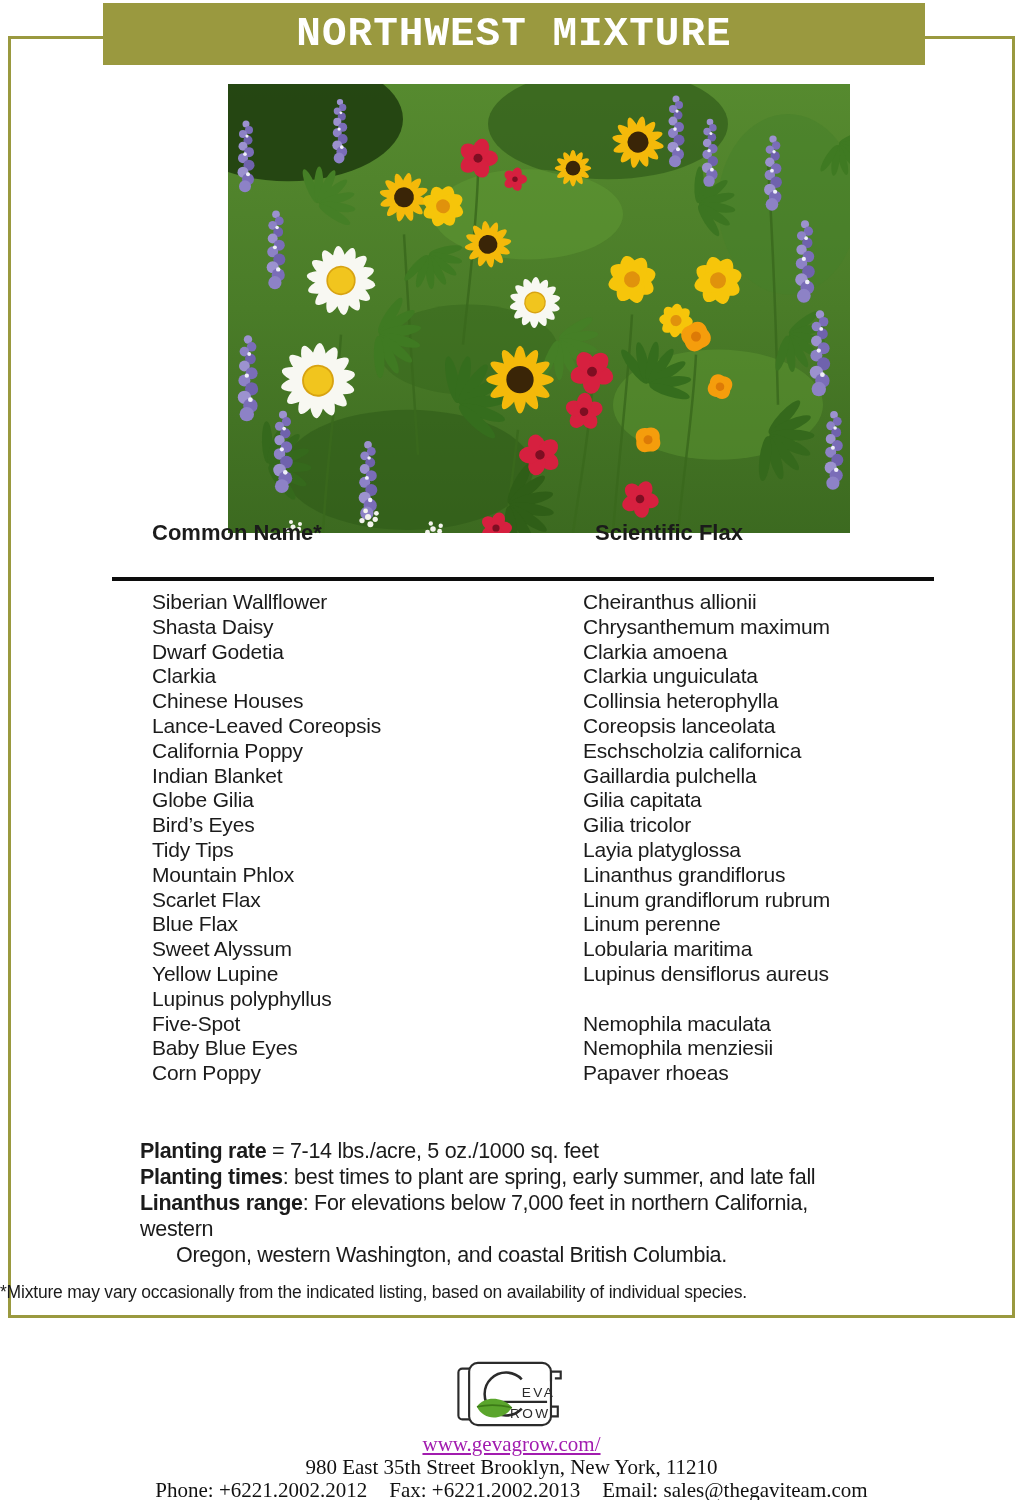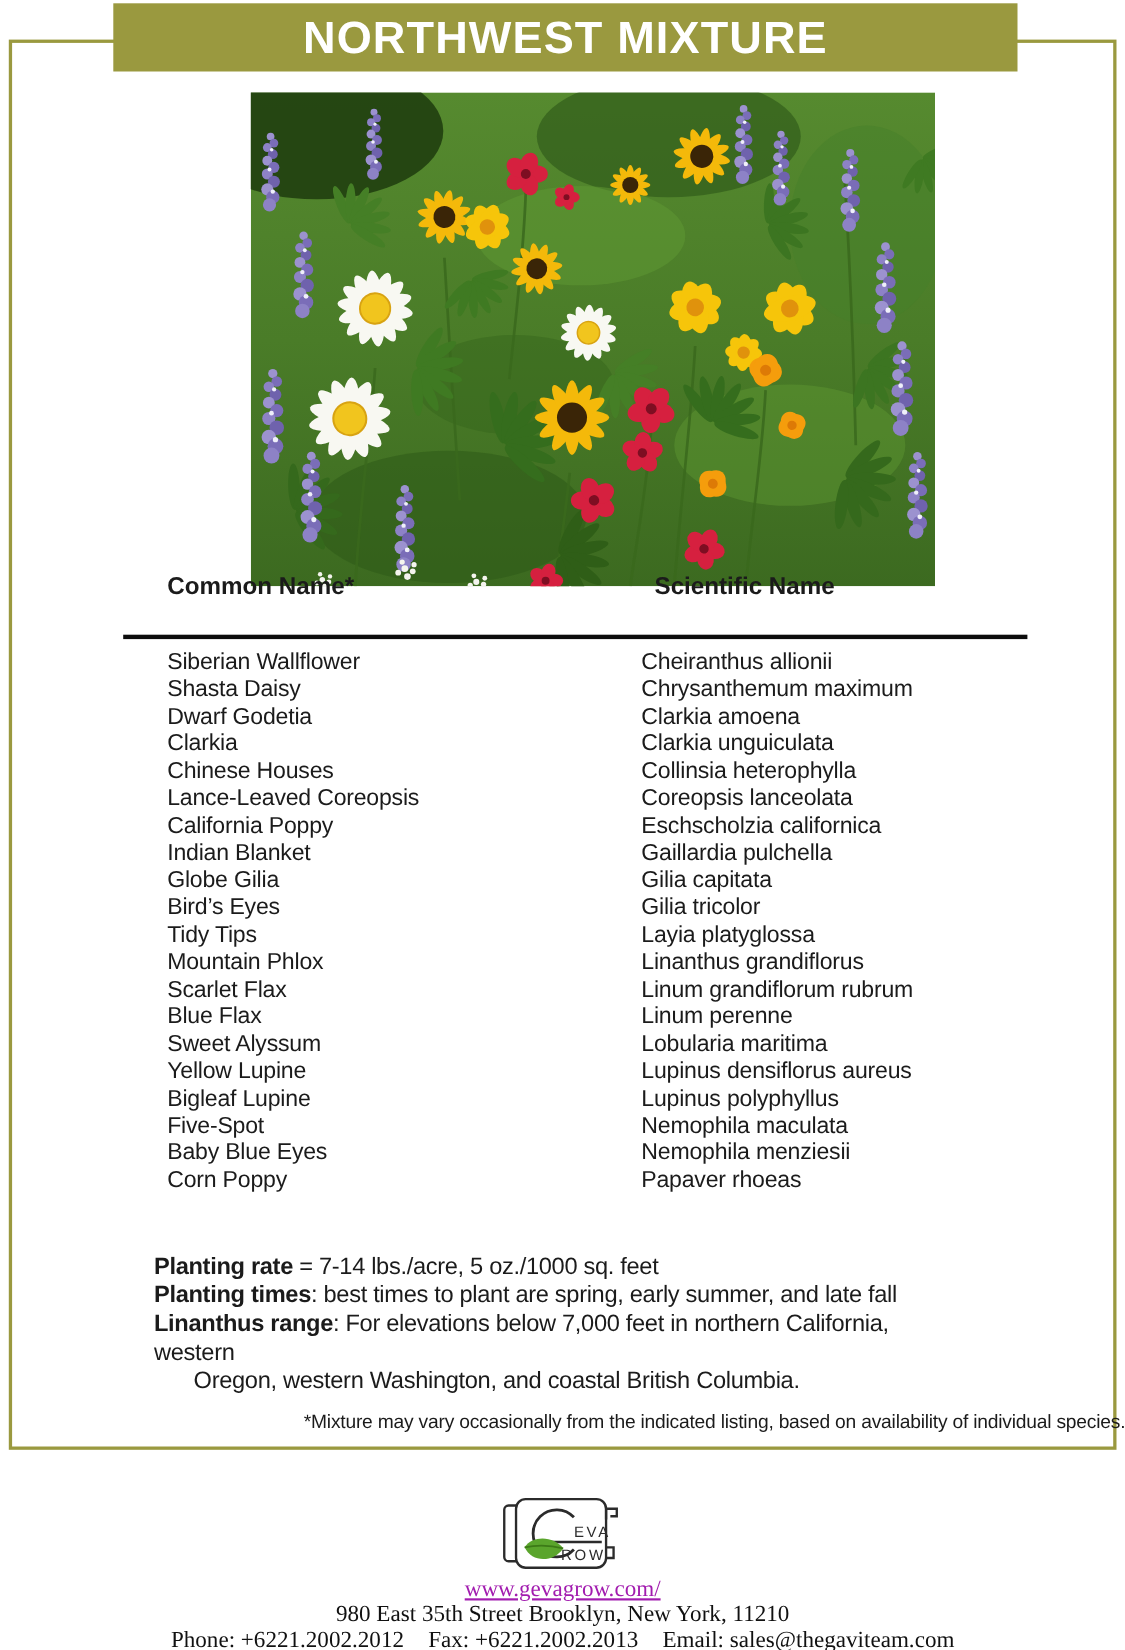--- a/index.html
+++ b/index.html
@@ -3,39 +3,39 @@
 <meta charset="utf-8">
 <style>
   html,body{margin:0;padding:0;background:#fff;}
   .page{position:relative;width:1023px;height:1500px;background:#fff;overflow:hidden;
         font-family:"Liberation Sans",sans-serif;color:#1b1b1b;}
   .page-border{position:absolute;left:8px;top:36px;width:1007px;height:1282px;
         border:3px solid #9a993f;box-sizing:border-box;}
   .banner{position:absolute;left:103px;top:3px;width:822px;height:62px;background:#9a993f;
         display:flex;align-items:center;justify-content:center;}
   .banner h1{margin:0;color:#ffffff;font-size:41px;font-weight:bold;letter-spacing:1px;
-        font-family:Liberation Sans, sans-serif;}
+        font-family:Liberation Mono, monospace;}
   .photo{position:absolute;left:228px;top:84px;width:622px;height:449px;}
   .photo svg{display:block;width:100%;height:100%;}
 
   .theader{position:absolute;left:152px;top:520px;width:768px;display:grid;
         grid-template-columns:431px 1fr;font-weight:bold;font-size:22px;}
   .theader .sci-h{padding-left:12px;}
   .header-underline{position:absolute;left:112px;top:577px;width:822px;height:4px;background:#0c0c0c;}
 
   .species{position:absolute;left:152px;top:590px;width:768px;font-size:21px;line-height:24.8px;
         letter-spacing:-0.2px;}
   .srow{display:grid;grid-template-columns:431px 1fr;}
 
   .planting{position:absolute;left:140px;top:1138px;width:800px;font-size:21.5px;line-height:26px;
         letter-spacing:-0.3px;white-space:nowrap;}
   .pline strong{letter-spacing:-0.3px;}
   .indent{padding-left:36px;}
 
-  .footnote{position:absolute;left:0;top:1282px;width:1023px;text-align:right;font-size:17.5px;
+  .footnote{position:absolute;left:0;top:1282px;width:1023px;text-align:left;font-size:17.5px;
         letter-spacing:-0.2px;}
 
   .footer{position:absolute;left:0;top:1356px;width:1023px;text-align:center;
         font-family:"Liberation Serif",serif;color:#111;}
   .logo{display:block;margin:0 auto;width:118px;height:76px;}
   .website{font-size:21px;line-height:24px;}
   .website a{color:#a21caf;text-decoration:underline;}
   .address{font-size:21px;line-height:23px;}
   .contact{font-size:21px;line-height:23px;}
   .contact span{margin:0 11px;}
@@ -228,21 +228,21 @@
       <use href="#flax" transform="translate(268,443) scale(0.8)"></use>
 
       <use href="#alys" transform="translate(140,432) scale(1.2)"></use>
       <use href="#alys" transform="translate(65,442)"></use>
       <use href="#alys" transform="translate(205,444) scale(1.1)"></use>
     </svg>
   </div>
 
   <div class="theader">
     <div>Common Name*</div>
-    <div class="sci-h">Scientific Name</div>
+    <div class="sci-h">Scientific Flax</div>
   </div>
   <div class="header-underline"></div>
   <div class="species">
       <div class="srow">
         <div>Siberian Wallflower</div>
         <div>Cheiranthus allionii</div>
       </div>
       <div class="srow">
         <div>Shasta Daisy</div>
         <div>Chrysanthemum maximum</div>
@@ -297,21 +297,20 @@
       </div>
       <div class="srow">
         <div>Sweet Alyssum</div>
         <div>Lobularia maritima</div>
       </div>
       <div class="srow">
         <div>Yellow Lupine</div>
         <div>Lupinus densiflorus aureus</div>
       </div>
       <div class="srow">
-        <div>Bigleaf Lupine</div>
         <div>Lupinus polyphyllus</div>
       </div>
       <div class="srow">
         <div>Five-Spot</div>
         <div>Nemophila maculata</div>
       </div>
       <div class="srow">
         <div>Baby Blue Eyes</div>
         <div>Nemophila menziesii</div>
       </div>

